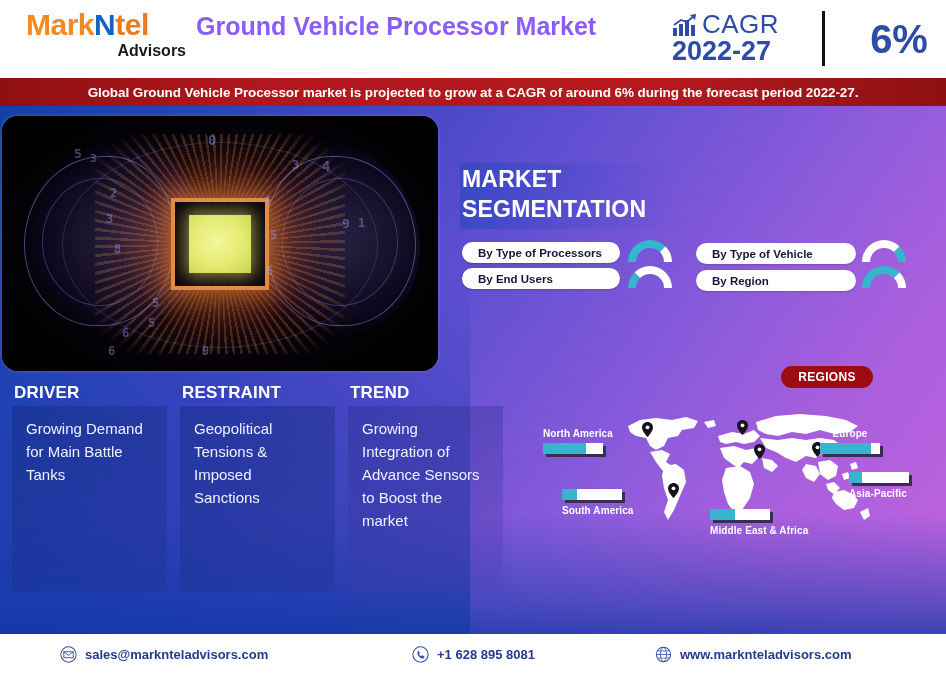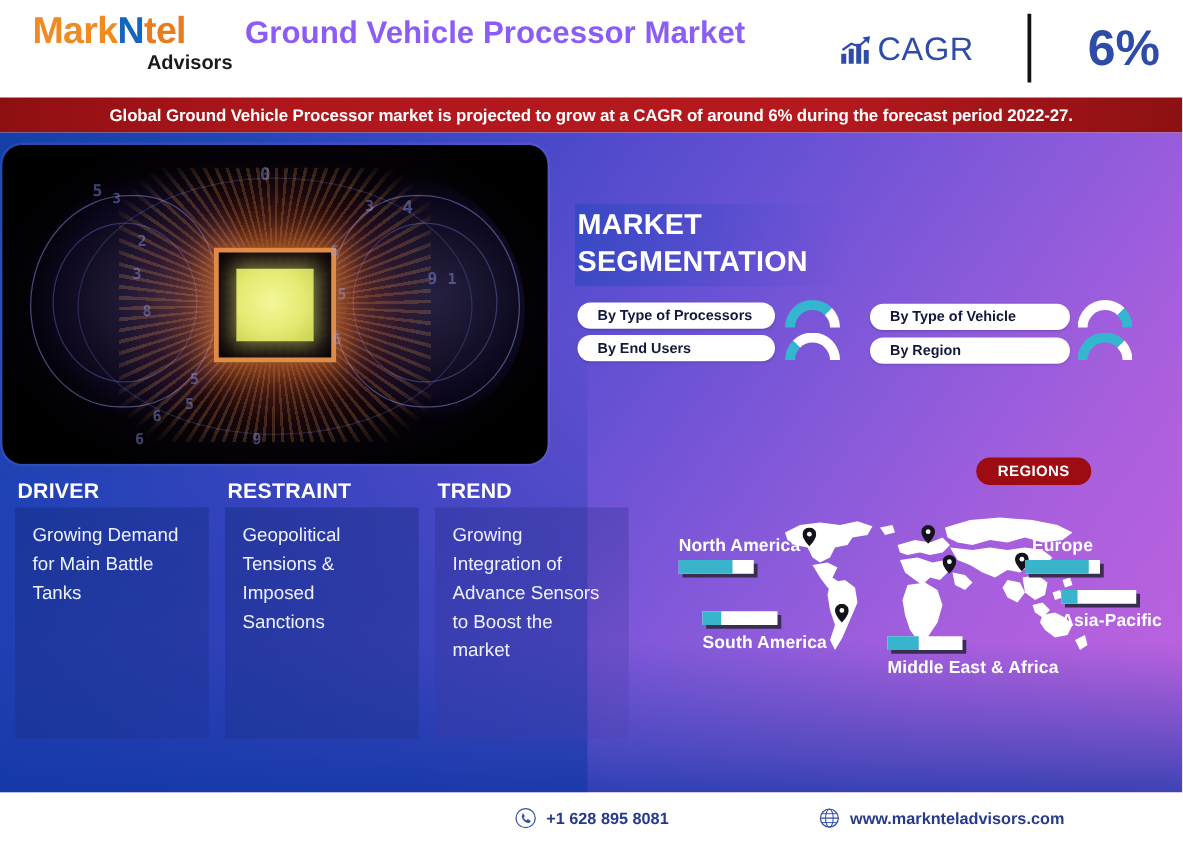--- a/index.html
+++ b/index.html
@@ -152,21 +152,21 @@
     background:#9c0c12; border-radius:11px; color:#fff;
     font-size:12px; font-weight:bold; display:flex; align-items:center; justify-content:center;
     letter-spacing:0.3px;
   }
   .map { position:absolute; left:620px; top:408px; width:260px; height:120px; }
   .map svg { width:100%; height:100%; display:block; }
   .pin { position:absolute; width:11px; height:15px; }
   .pin svg { width:100%; height:100%; display:block; }
 
   .region { position:absolute; width:auto; }
-  .region-label { color:#fff; font-size:14px; font-weight:bold; letter-spacing:0.1px; white-space:nowrap; }
+  .region-label { color:#fff; font-size:10px; font-weight:bold; letter-spacing:0.1px; white-space:nowrap; }
   .bar-track {
     position:relative; width:60px; height:11px; background:#fff;
     box-shadow:3px 3px 0 0 #3a2d52;
   }
   .bar-fill { position:absolute; left:0; top:0; height:100%; background:#38b4cc; }
 
   
   .callout {
     position:absolute; left:484px; top:612px; width:462px; height:26px;
     background:#fff; border-radius:13px 0 0 13px;
@@ -205,20 +205,21 @@
               <rect x="1" y="15" width="4" height="8" fill="#2e4ba8"></rect>
               <rect x="7" y="11" width="4" height="12" fill="#2e4ba8"></rect>
               <rect x="13" y="7" width="4" height="16" fill="#2e4ba8"></rect>
               <rect x="19" y="12" width="4" height="11" fill="#2e4ba8"></rect>
               <path d="M2 12 L9 7 L15 9 L23 2" stroke="#2e4ba8" stroke-width="1.8" fill="none"></path>
               <path d="M18 2 L24 1 L23 7 Z" fill="#2e4ba8"></path>
             </svg>
           </span>
           <span class="cagr-word">CAGR</span>
         </div>
+        <div class="cagr-years">2022-27</div>
       </div>
       <div class="cagr-divider"></div>
       <div class="cagr-value">6%</div>
     </div>
   </div>
 
   <div class="banner">
     <span>Global Ground Vehicle Processor market is projected to grow at a CAGR of around 6% during the forecast period 2022-27.</span>
   </div>
 
@@ -420,20 +421,30 @@
 
   <div class="region" style="left:710px;top:509px;">
     <div class="bar-track">
       <div class="bar-fill" style="width: 42%;"></div>
     </div>
     <div class="region-label" style="margin-top:5px;">Middle East &amp; Africa</div>
   </div>
 
 
   <div class="footer">
+    <div class="f-item" style="left:60px;">
+      <span class="f-ico">
+        <svg viewBox="0 0 20 20" xmlns="http://www.w3.org/2000/svg">
+          <circle cx="10" cy="10" r="9" fill="none" stroke="#3550a8" stroke-width="1.2"></circle>
+          <rect x="4.5" y="6.8" width="11" height="7" fill="none" stroke="#3550a8" stroke-width="1.1"></rect>
+          <path d="M4.5 6.8 L10 11 L15.5 6.8" fill="none" stroke="#3550a8" stroke-width="1.1"></path>
+        </svg>
+      </span>
+      <span>sales@marknteladvisors.com</span>
+    </div>
 
     <div class="f-item" style="left:412px;">
       <span class="f-ico">
         <svg viewBox="0 0 20 20" xmlns="http://www.w3.org/2000/svg">
           <circle cx="10" cy="10" r="9" fill="none" stroke="#3550a8" stroke-width="1.2"></circle>
           <path d="M6.6 5.8c.5-.3 1.2-.2 1.5.3l.9 1.4c.3.4.2 1-.2 1.3l-.6.5c.5 1.2 1.5 2.2 2.7 2.7l.5-.6c.3-.4.9-.5 1.3-.2l1.4.9c.5.3.6 1 .3 1.5-.5.8-1.5 1.2-2.4 1-2.8-.6-5-2.8-5.6-5.6-.2-.9.2-1.9 1-2.4Z" fill="#3550a8"></path>
         </svg>
       </span>
       <span>+1 628 895 8081</span>
     </div>

